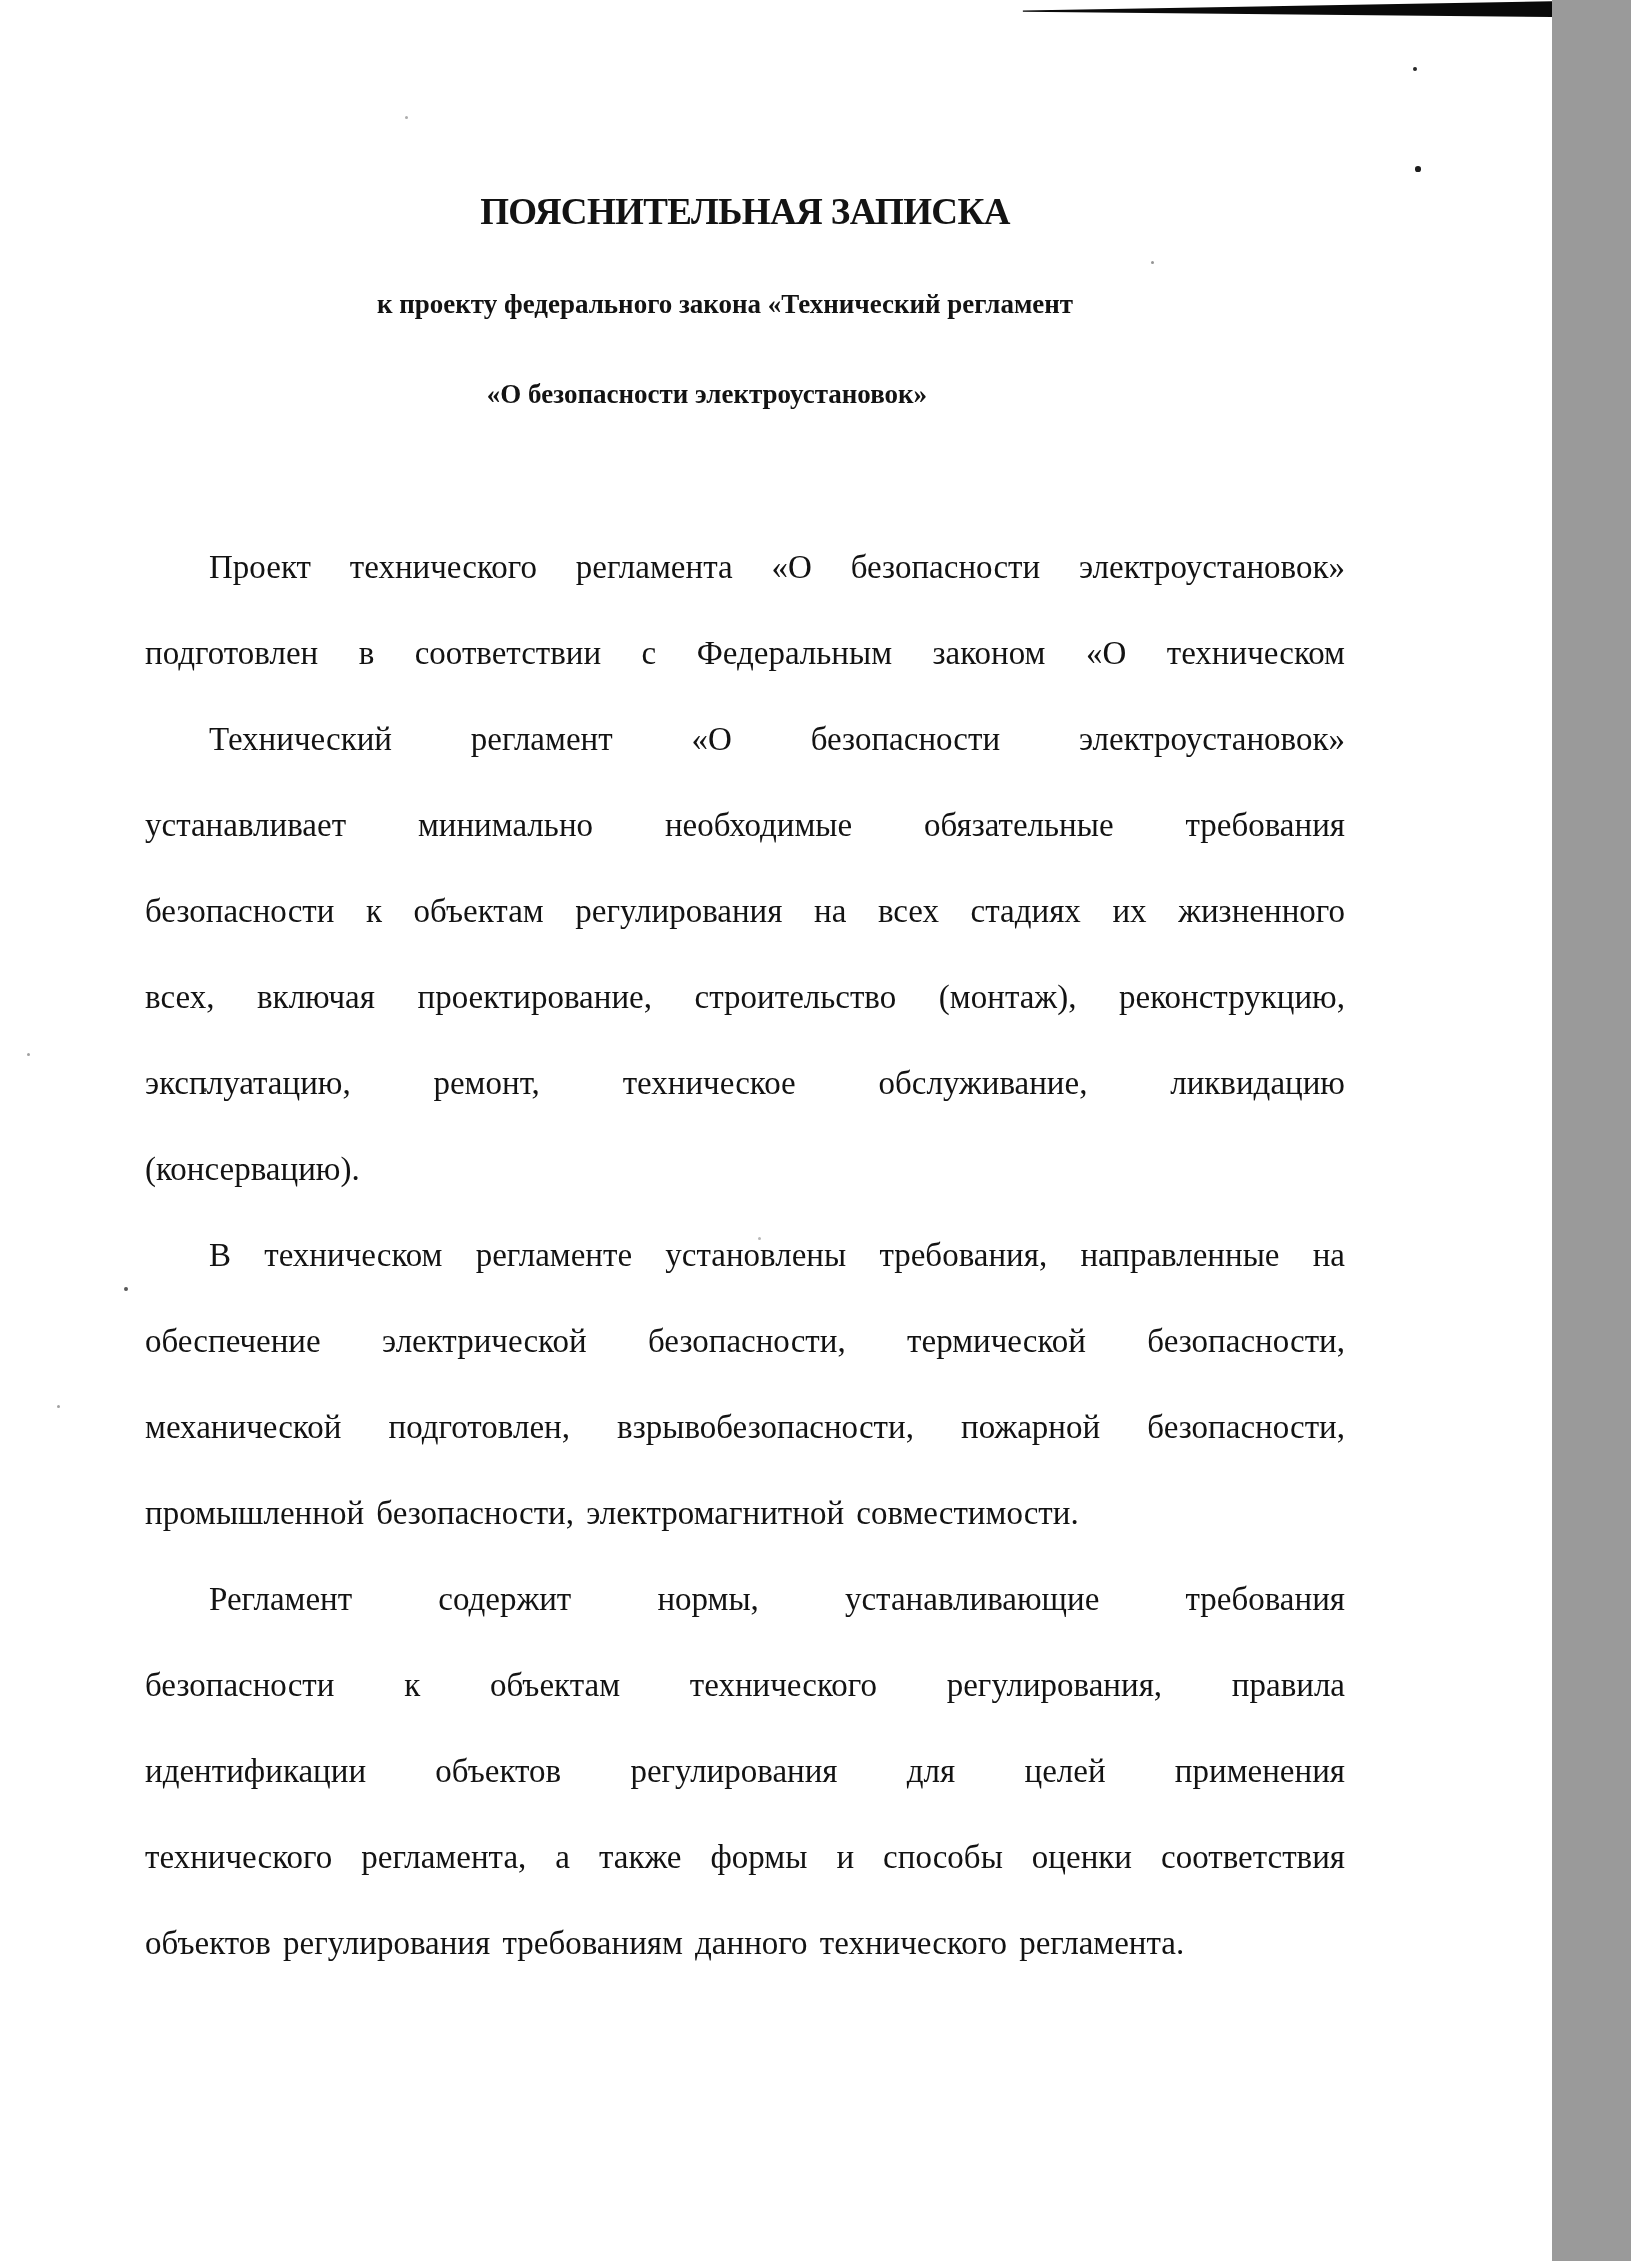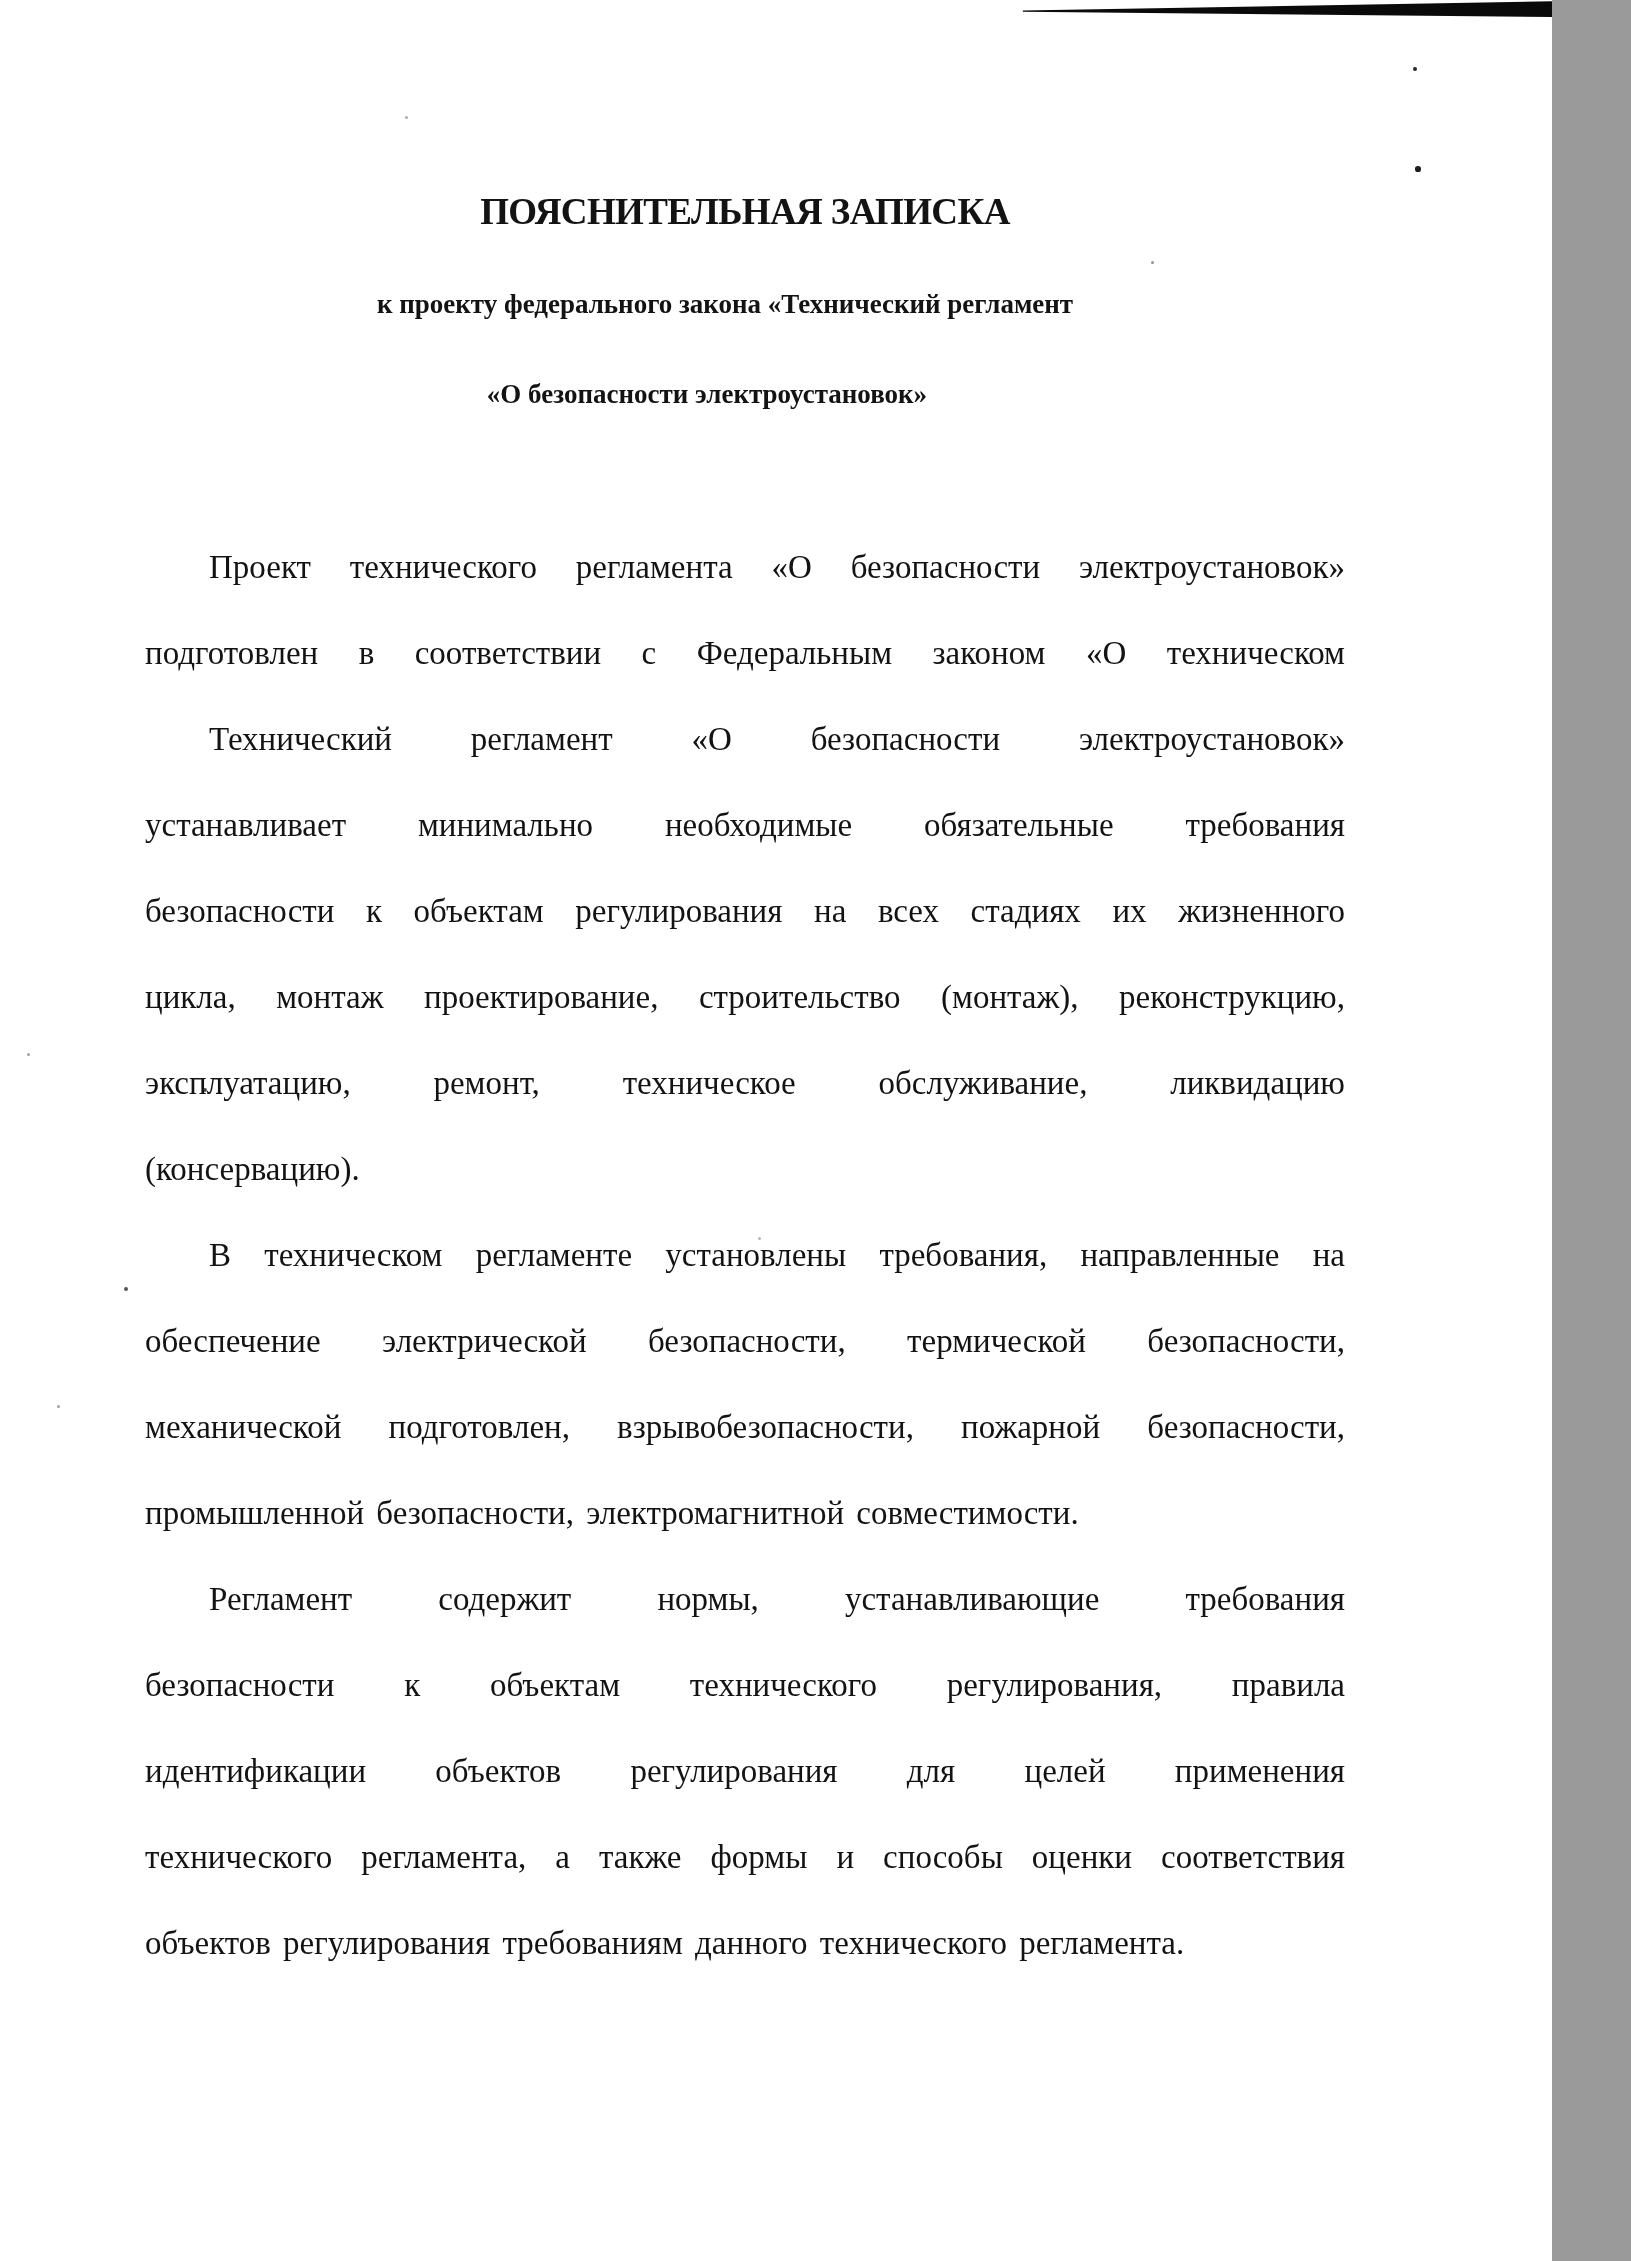--- a/index.html
+++ b/index.html
@@ -58,21 +58,21 @@
 
   <div class="document-body">
       <div class="paragraph">
         <div class="line indent just">Проект технического регламента «О безопасности электроустановок»</div>
         <div class="line just">подготовлен в соответствии с Федеральным законом «О техническом</div>
       </div>
       <div class="paragraph">
         <div class="line indent just">Технический регламент «О безопасности электроустановок»</div>
         <div class="line just">устанавливает минимально необходимые обязательные требования</div>
         <div class="line just">безопасности к объектам регулирования на всех стадиях их жизненного</div>
-        <div class="line just">цикла, монтаж проектирование, строительство (монтаж), реконструкцию,</div>
+        <div class="line just">всех, включая проектирование, строительство (монтаж), реконструкцию,</div>
         <div class="line just">эксплуатацию, ремонт, техническое обслуживание, ликвидацию</div>
         <div class="line endline">(консервацию).</div>
       </div>
       <div class="paragraph">
         <div class="line indent just">В техническом регламенте установлены требования, направленные на</div>
         <div class="line just">обеспечение электрической безопасности, термической безопасности,</div>
         <div class="line just">механической подготовлен, взрывобезопасности, пожарной безопасности,</div>
         <div class="line endline">промышленной безопасности, электромагнитной совместимости.</div>
       </div>
       <div class="paragraph">

